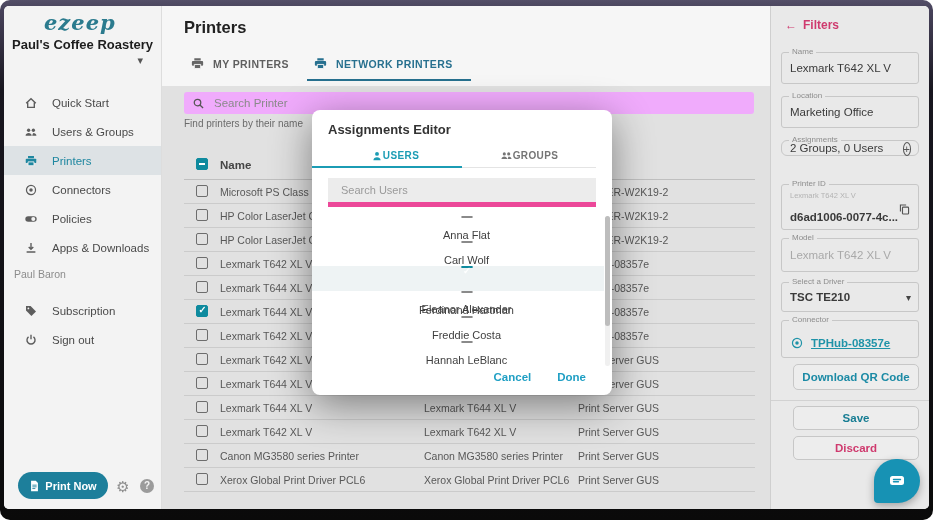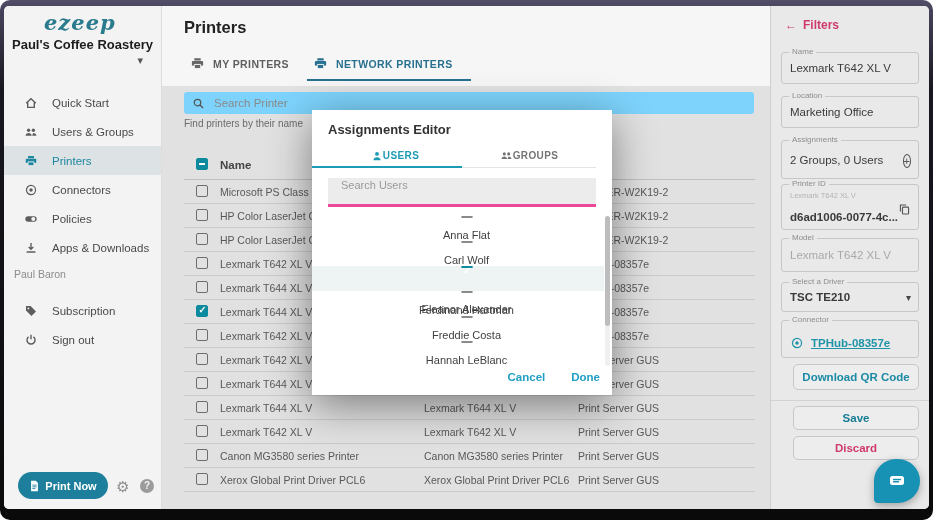--- a/index.html
+++ b/index.html
@@ -33,21 +33,21 @@
   .main{position:absolute;left:158px;top:0;bottom:0;width:608px;background:#f6f6f6;}
   .page-title{position:absolute;left:22px;top:12px;font-size:16.5px;font-weight:700;color:#222;}
   .tabs{position:absolute;left:22px;top:42px;display:flex;}
   .tab{display:flex;align-items:center;gap:8px;font-size:10.5px;font-weight:700;letter-spacing:.4px;color:#5f5f5f;
        padding:8px 18px 10px 6px;cursor:pointer;position:relative;}
   .tab .ic{color:#666;}
   .tab.active{color:#27708f;}
   .tab.active .ic{color:#27708f;}
   .tab.active::after{content:"";position:absolute;left:0;right:0;bottom:0;height:2px;background:#27708f;}
   .canvas{position:absolute;left:0;top:80px;right:0;bottom:0;background:#e1e1e1;}
-  .searchbar{position:absolute;left:22px;top:6px;right:16px;height:22px;background:#7dd3fc;border-radius:3px;
+  .searchbar{position:absolute;left:22px;top:6px;right:16px;height:22px;background:#f0abfc;border-radius:3px;
              display:flex;align-items:center;padding-left:8px;gap:7px;}
   .searchbar .ic{color:#555;}
   .searchbar input{border:none;background:transparent;outline:none;font-size:11.5px;color:#444;width:80%;
                    font-family:"Liberation Sans",sans-serif;}
   .searchbar input::placeholder{color:#8a8a8a;}
   .hint{position:absolute;left:22px;top:32px;font-size:10px;color:#6b6b6b;}
   .table{position:absolute;left:22px;top:64px;right:15px;}
   .thead{height:30px;display:flex;align-items:center;border-bottom:1px solid #bfbfbf;font-size:11.5px;color:#454545;font-weight:700;position:relative;}
   .trow{height:24px;display:flex;align-items:center;border-bottom:1px solid #cbcbcb;font-size:10.5px;color:#585858;position:relative;cursor:pointer;}
   .cbcell{position:absolute;left:12px;top:50%;transform:translateY(-50%);}
@@ -74,41 +74,41 @@
   .pluscirc{width:14px;height:14px;border:1.3px solid #555;border-radius:50%;color:#555;font-size:11px;line-height:11px;text-align:center;cursor:pointer;}
   .caret{font-size:10px;color:#444;cursor:pointer;}
   .linkrow{position:absolute;left:8px;bottom:7px;display:flex;align-items:center;gap:7px;}
   .clink{font-size:11.5px;font-weight:700;color:#1f93a8;text-decoration:underline;cursor:pointer;}
   .btnbox{position:absolute;left:22px;right:10px;border:1px solid #c7c7c7;border-radius:5px;background:#ededed;
           display:flex;align-items:center;justify-content:center;font-size:11.5px;font-weight:700;cursor:pointer;}
   .divline{position:absolute;left:0;right:0;height:1px;background:#d2d2d2;}
 
   
   .backdrop-shadow{box-shadow:0 10px 40px rgba(0,0,0,.45);}
-  .modal{position:absolute;left:308px;top:104px;width:300px;height:285px;background:#fff;border-radius:0;z-index:5;}
+  .modal{position:absolute;left:308px;top:104px;width:300px;height:285px;background:#fff;border-radius:8px;z-index:5;}
   .m-title{position:absolute;left:16px;top:12px;font-size:13px;font-weight:700;color:#333;}
   .m-tabs{position:absolute;left:16px;right:16px;top:34px;height:24px;display:flex;border-bottom:1px solid #e4e4e4;}
   .mtab{flex:1;display:flex;align-items:center;justify-content:center;font-size:10px;font-weight:700;letter-spacing:.4px;
         color:#757575;cursor:pointer;position:relative;}
   .mtab .ic{color:#757575;}
   .mtab.active{color:#1b9cb4;}
   .mtab.active .ic{color:#1b9cb4;}
   .mtab.active::after{content:"";position:absolute;left:-16px;right:0;bottom:-1px;height:2px;background:#1b9cb4;}
-  .m-search{position:absolute;left:16px;right:16px;top:68px;height:29px;background:#ececec;border-bottom:3px solid #ec4899;
-            display:flex;align-items:flex-start;padding-left:11px;}
+  .m-search{position:absolute;left:16px;right:16px;top:68px;height:29px;background:#ececec;border-bottom:5px solid #ec4899;
+            display:flex;align-items:center;padding-left:11px;}
   .m-search input{border:none;background:transparent;outline:none;font-size:11px;color:#444;width:90%;font-family:"Liberation Sans",sans-serif;}
   .m-search input::placeholder{color:#9a9a9a;}
   .m-list{position:absolute;left:0;right:8px;top:106px;height:150px;overflow:hidden;}
   .m-row{height:25px;display:flex;align-items:center;padding-left:17px;gap:11px;font-size:11px;color:#3f3f3f;cursor:pointer;flex-direction:column;}
   .m-row.sel{background:#eef3f4;gap:35px;}
   .m-row .cb{border-color:#8a8a8a;}
   .m-row .cb--checked{border-color:#0e8a9e;}
   .m-scroll{position:absolute;right:2px;top:106px;width:5px;height:150px;background:#f0f0f0;border-radius:3px;}
   .m-thumb{position:absolute;left:0;top:0;width:5px;height:110px;background:#bdbdbd;border-radius:3px;cursor:grab;}
-  .m-foot{position:absolute;right:12px;bottom:12px;display:flex;gap:26px;}
+  .m-foot{position:absolute;right:26px;bottom:12px;display:flex;gap:26px;}
   .m-btn{font-size:11.5px;font-weight:700;color:#1f9fc4;cursor:pointer;}
 
   
   .chatfab{position:absolute;right:9px;bottom:6px;width:46px;height:44px;background:#1792b4;
            border-radius:22px 22px 22px 4px;box-shadow:0 3px 8px rgba(0,0,0,.3);display:flex;align-items:center;justify-content:center;cursor:pointer;z-index:6;}
   .ic{display:inline-block;line-height:0;}
 </style>
 </head>
 <body>
 
@@ -353,21 +353,21 @@
       <div class="field" style="top:46px;height:32px;">
         <span class="flabel">Name</span>
         <span class="fval">Lexmark T642 XL V</span>
       </div>
 
       <div class="field" style="top:90px;height:32px;">
         <span class="flabel">Location</span>
         <span class="fval">Marketing Office</span>
       </div>
 
-      <div class="field" style="top:134px;height:39px;">
+      <div class="field" style="top:134px;height:16px;border-radius:6px;">
         <span class="flabel">Assignments</span>
         <span class="fval">2 Groups, 0 Users</span>
         <span class="ficon-r"><span class="pluscirc">+</span></span>
       </div>
 
       <div class="field" style="top:178px;height:46px;">
         <span class="flabel">Printer ID</span>
         <span class="fsub">Lexmark T642 XL V</span>
         <span class="fval low" style="font-weight:700;">d6ad1006-0077-4c...</span>
         <span class="ficon-r" style="top:60%;">

